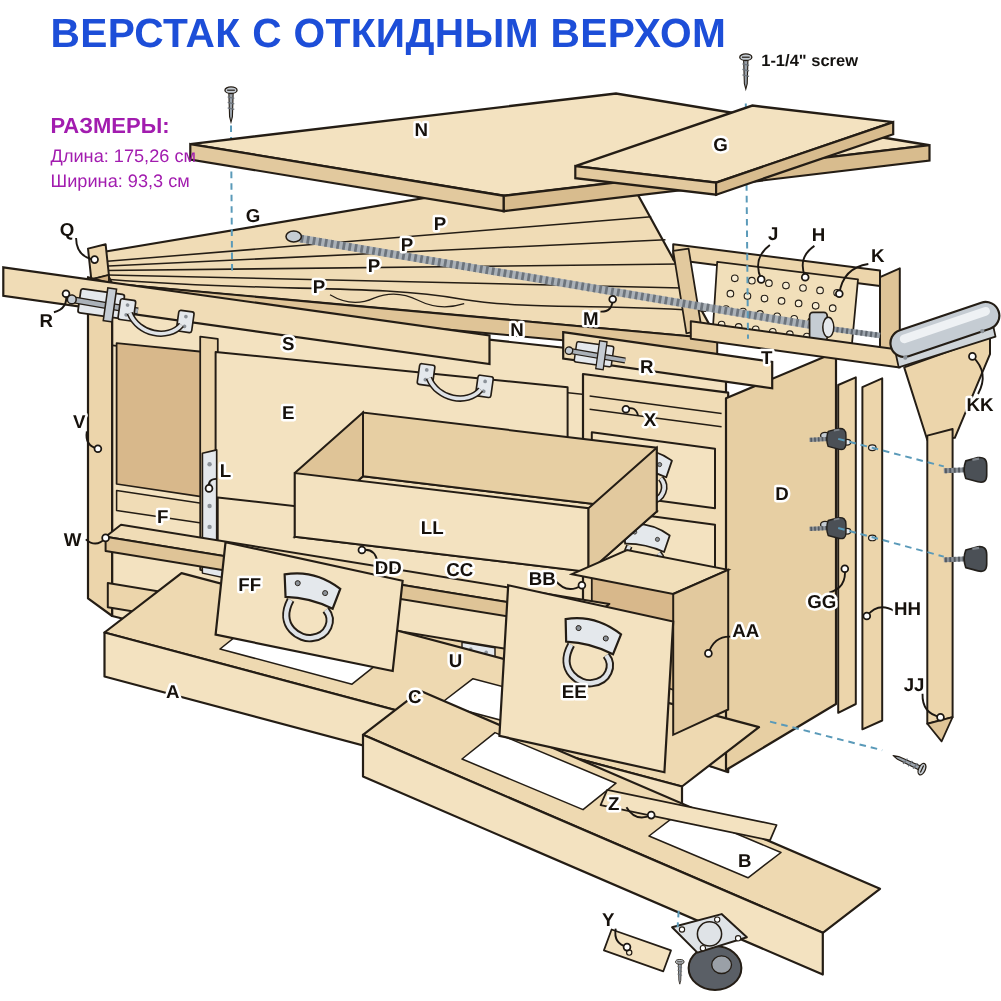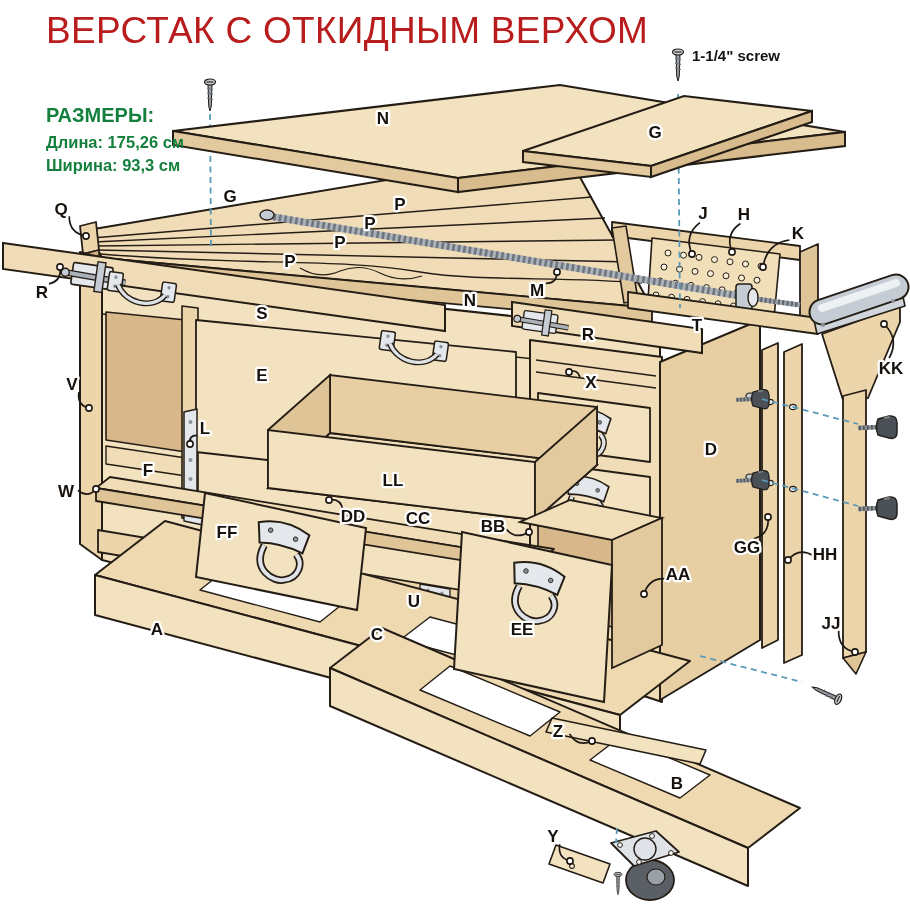--- a/index.html
+++ b/index.html
@@ -1,23 +1,23 @@
 <!DOCTYPE html>
 <html><head>
 <meta charset="utf-8">
 <style>
   html,body{margin:0;padding:0;background:#ffffff;}
   #page{position:relative;width:910px;height:910px;background:#fff;overflow:hidden;
         font-family:"Liberation Sans",sans-serif;}
   #scene{position:absolute;left:0;top:0;}
-  .hdr{position:absolute;left:46px;top:12px;width:650px;color:#b91c1c;
-       font-weight:400;font-size:37px;letter-spacing:.3px;line-height:1.05;}
-  .dims{position:absolute;left:46px;top:104px;color:#15803d;}
+  .hdr{position:absolute;left:46px;top:12px;width:650px;color:#1d4ed8;
+       font-weight:700;font-size:37px;letter-spacing:.3px;line-height:1.05;}
+  .dims{position:absolute;left:46px;top:104px;color:#a21caf;}
   .dims .dh{font-weight:900;font-size:20px;margin:0 0 6px 0;}
-  .dims .dl{font-weight:700;font-size:16.5px;margin:0 0 4px 0;}
+  .dims .dl{font-weight:400;font-size:16.5px;margin:0 0 4px 0;}
   .screwnote{position:absolute;left:692px;top:47px;font-weight:800;font-size:15px;color:#141210;}
   svg text.plabel{font-family:"Liberation Sans",sans-serif;font-weight:900;font-size:17px;
        fill:#16110c;paint-order:stroke;stroke:#ffffff;stroke-width:4.5px;stroke-linejoin:round;}
 </style>
 </head>
 <body>
 
 <div id="page">
 
 <svg id="scene" width="910" height="910" viewBox="0 0 910 910">

